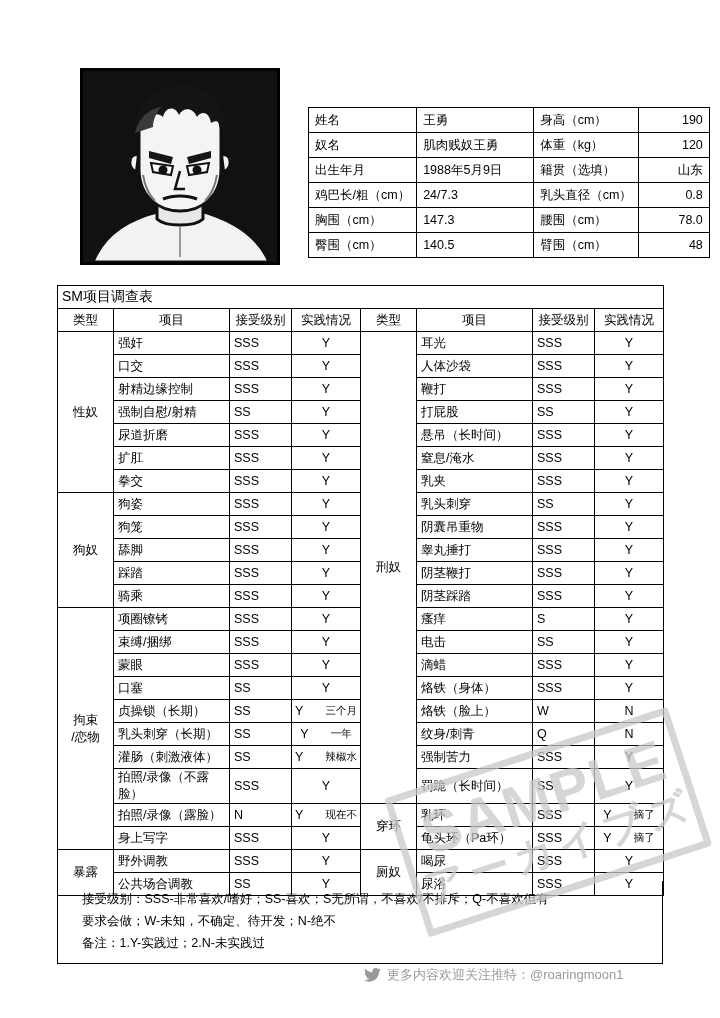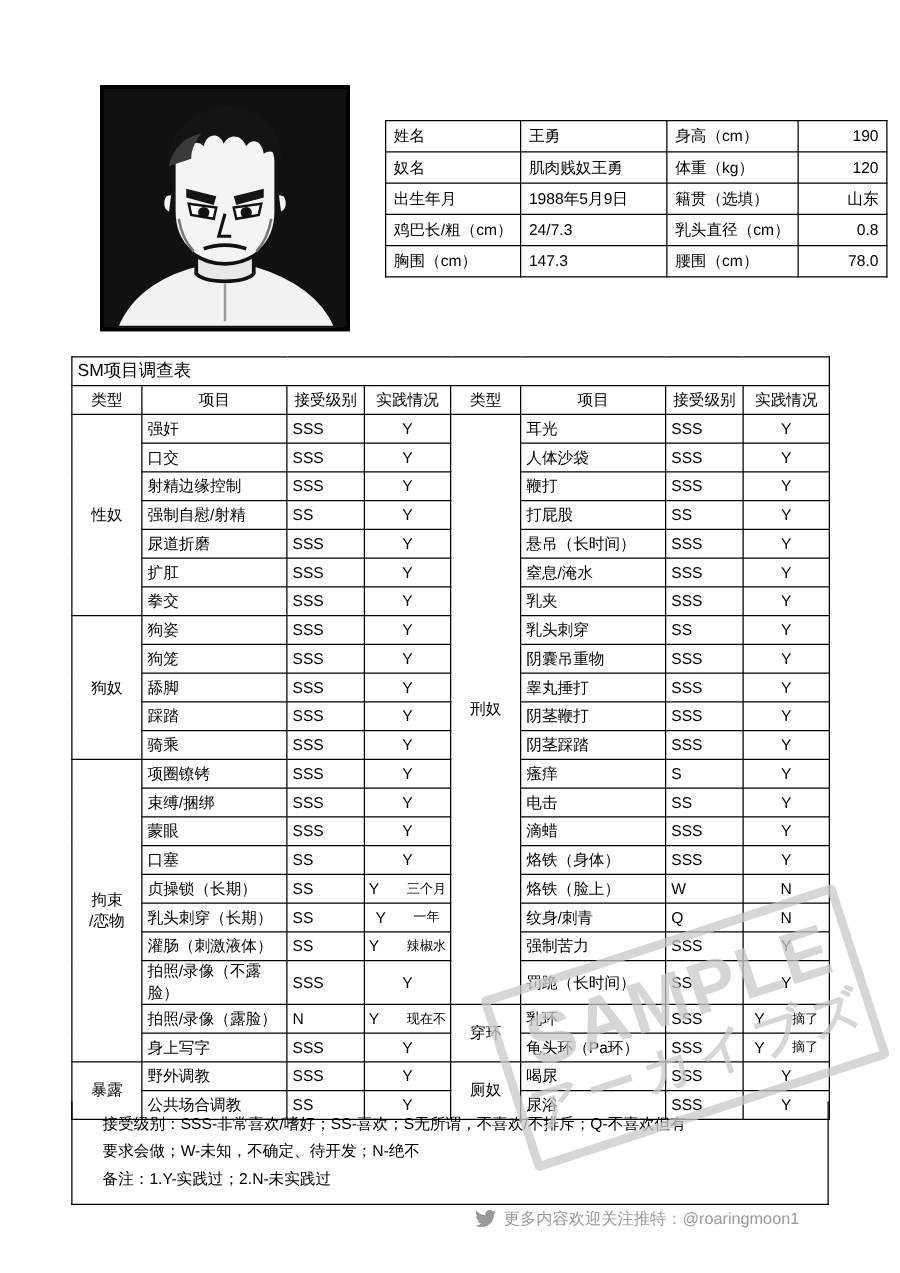--- a/index.html
+++ b/index.html
@@ -38,21 +38,21 @@
     background: #000;
     border: 3px solid #000;
     box-sizing: border-box;
     overflow: hidden;
   }
   .portrait svg { display: block; }
 
   .info-table {
     position: absolute;
     left: 308px;
-    top: 96px;
+    top: 107px;
     border-collapse: collapse;
     font-size: 12.5px;
   }
   .info-table td {
     border: 1px solid #000;
     height: 24px;
     padding: 0 6px;
     vertical-align: middle;
     white-space: nowrap;
   }
@@ -153,21 +153,21 @@
   .wm-stamp .l2 { position: absolute; left: 4px; top: 72px; font-size: 40px; letter-spacing: 6px;}
   .wm-stamp .frame {
     position: absolute;
     left: -8px; top: 0px;
     width: 284px; height: 132px;
     border: 7px solid #c9c9c9;
     border-radius: 4px;
   }
   .wm-bottom {
     position: absolute;
-    left: 380px;
+    left: 364px;
     top: 966px;
     font-size: 13px;
     color: #9a9a9a;
     display: flex;
     align-items: center;
     gap: 6px;
     white-space: nowrap;
   }
   .bird {
     display: inline-block;
@@ -243,20 +243,26 @@
           <td class="value">24/7.3</td>
           <td class="label2">乳头直径（cm）</td>
           <td class="value2">0.8</td>
         </tr>
         <tr>
           <td class="label wide-label">胸围（cm）</td>
           <td class="value">147.3</td>
           <td class="label2">腰围（cm）</td>
           <td class="value2">78.0</td>
         </tr>
+        <tr>
+          <td class="label wide-label">臀围（cm）</td>
+          <td class="value">140.5</td>
+          <td class="label2">臂围（cm）</td>
+          <td class="value2">48</td>
+        </tr>
       </tbody>
     </table>
   </div>
 
   <div class="sm-wrap">
     <table class="sm">
       <colgroup>
         <col class="c-cat">
           <col class="c-item">
           <col class="c-lvl">

